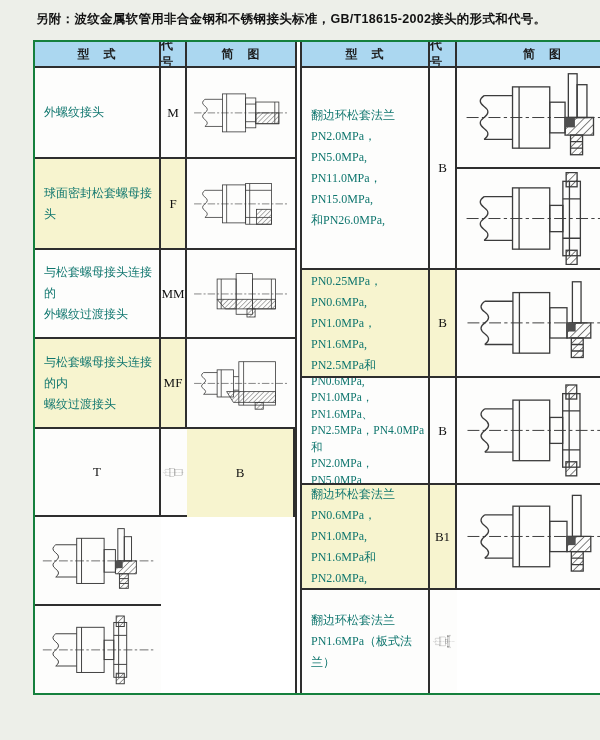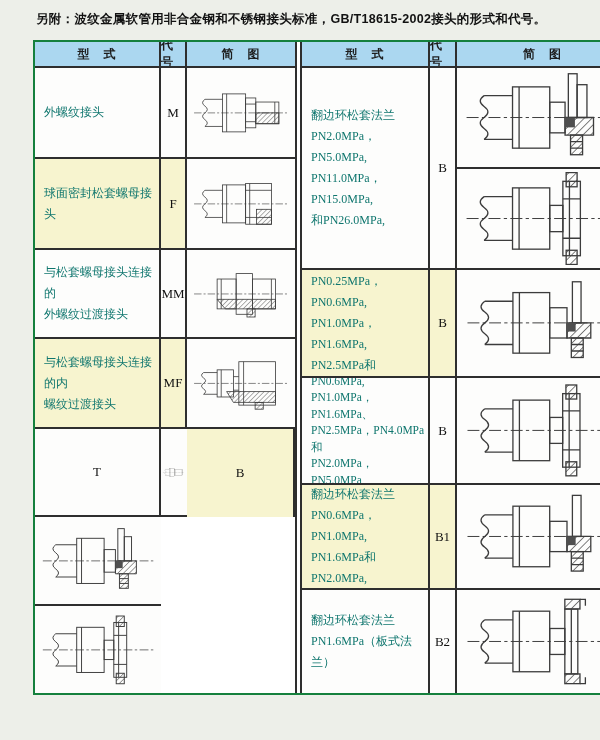--- a/index.html
+++ b/index.html
@@ -284,21 +284,20 @@
 PN1.6MPa和PN2.0MPa,</div>
     <div class="cell code hl">B1</div>
     <div class="cell diag last-col">
       <svg class="d" viewBox="0 0 150 84" preserveAspectRatio="xMidYMid meet">
           <use href="#g-flc"></use>
         </svg>
     </div>
 
     <div class="cell type last-row">翻边环松套法兰
 PN1.6MPa（板式法兰）</div>
-    <div class="cell code last-row">B2</div>
     <div class="cell diag last-col last-row">
       <svg class="d" viewBox="0 0 150 84" preserveAspectRatio="xMidYMid meet">
           <use href="#g-fld"></use>
         </svg>
     </div>
   </div>
 
 </div>
 
 </body></html>

